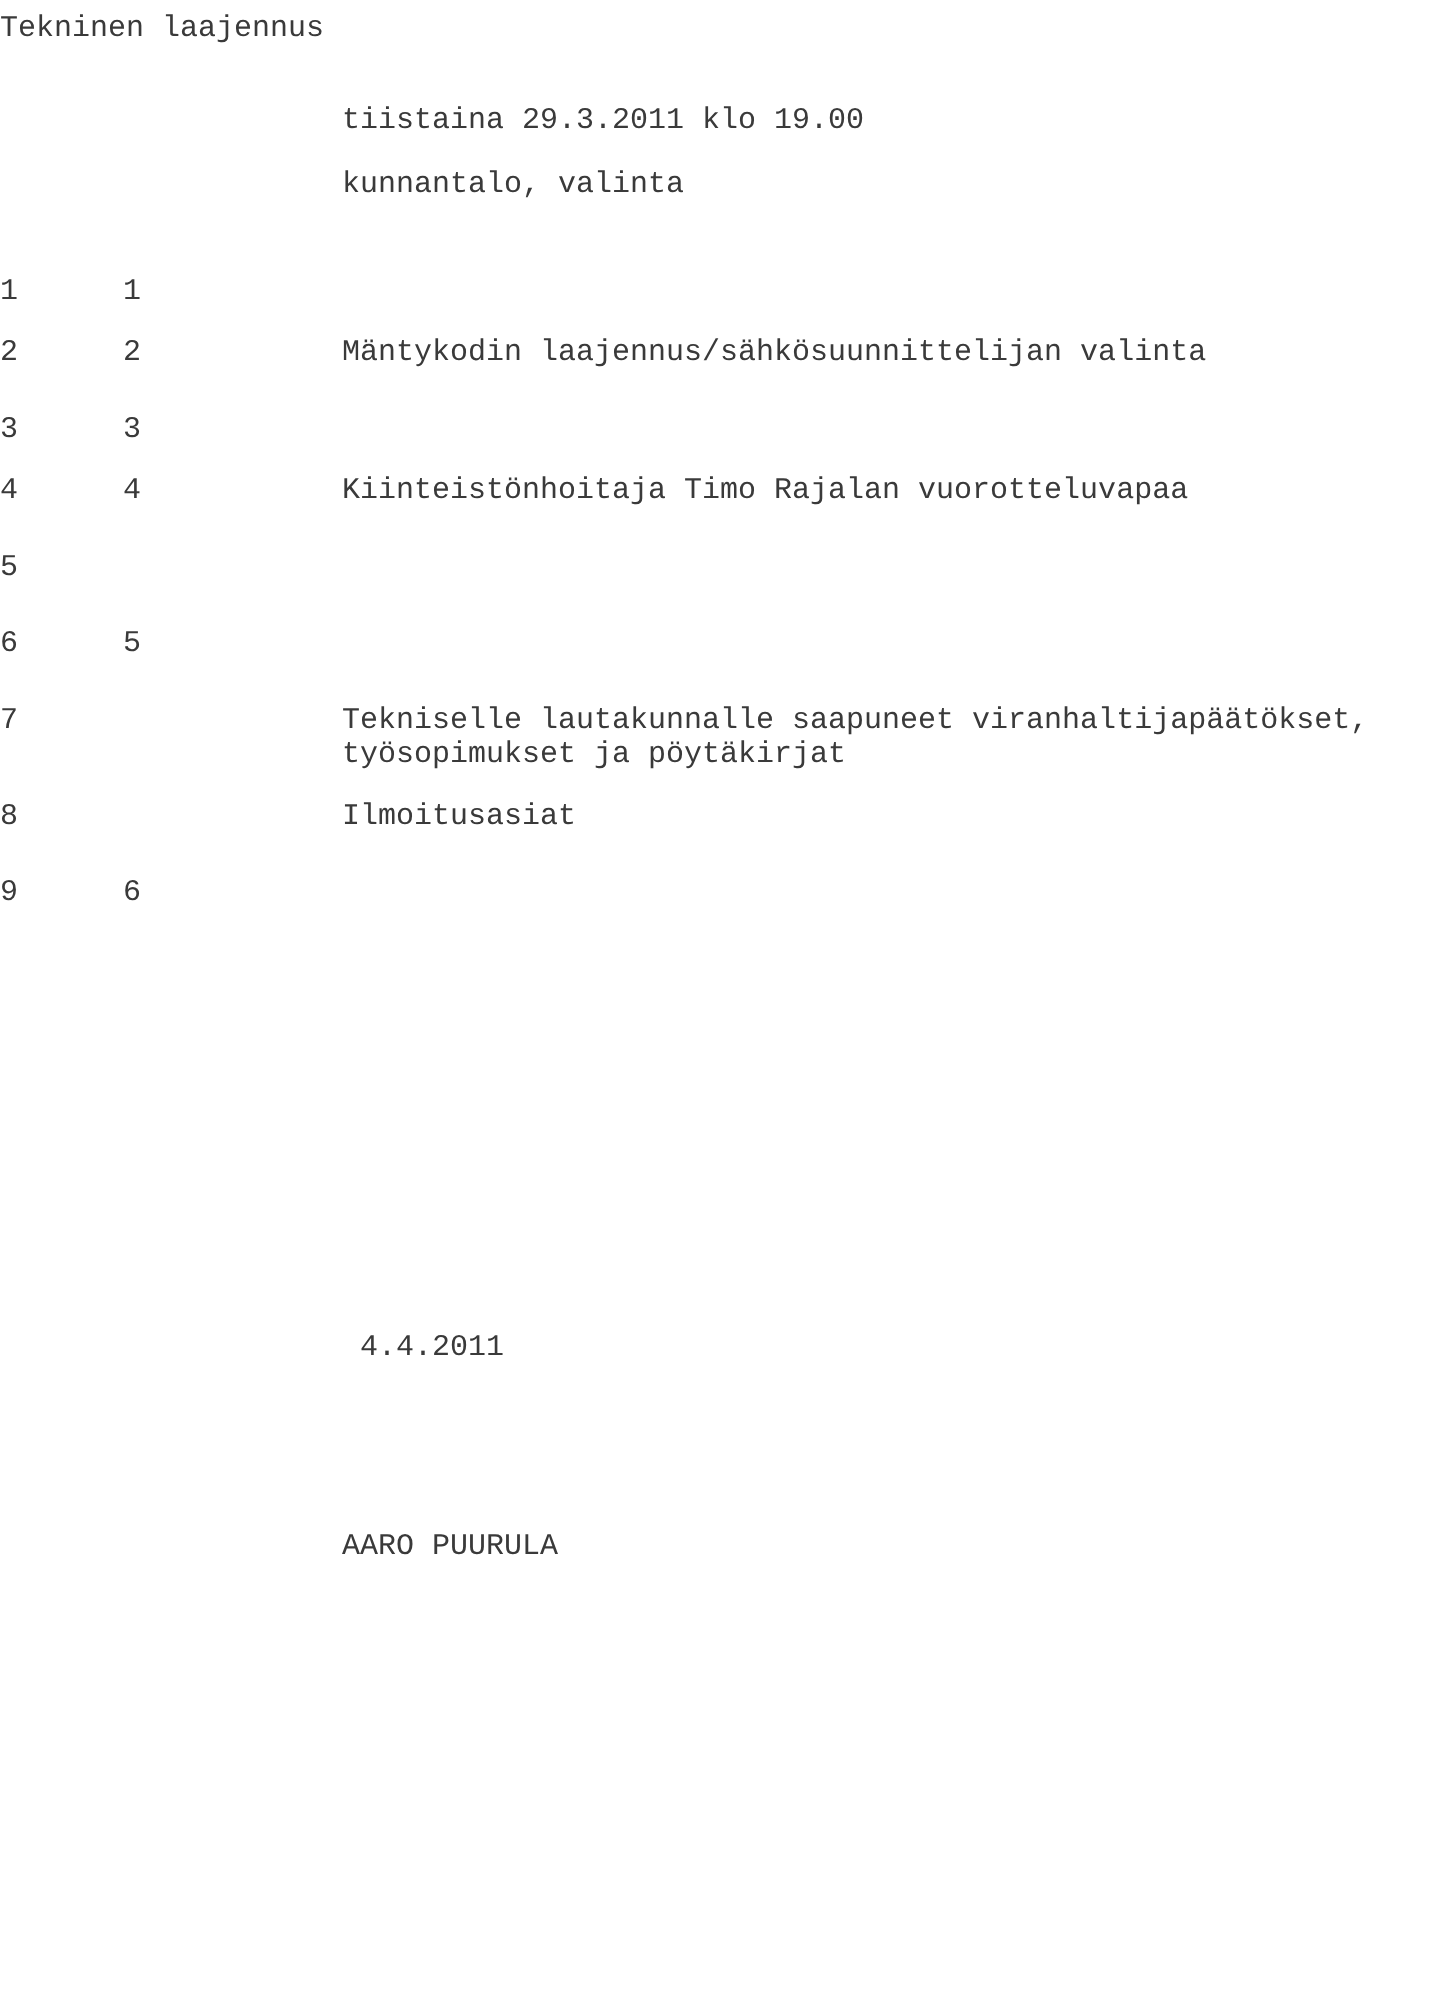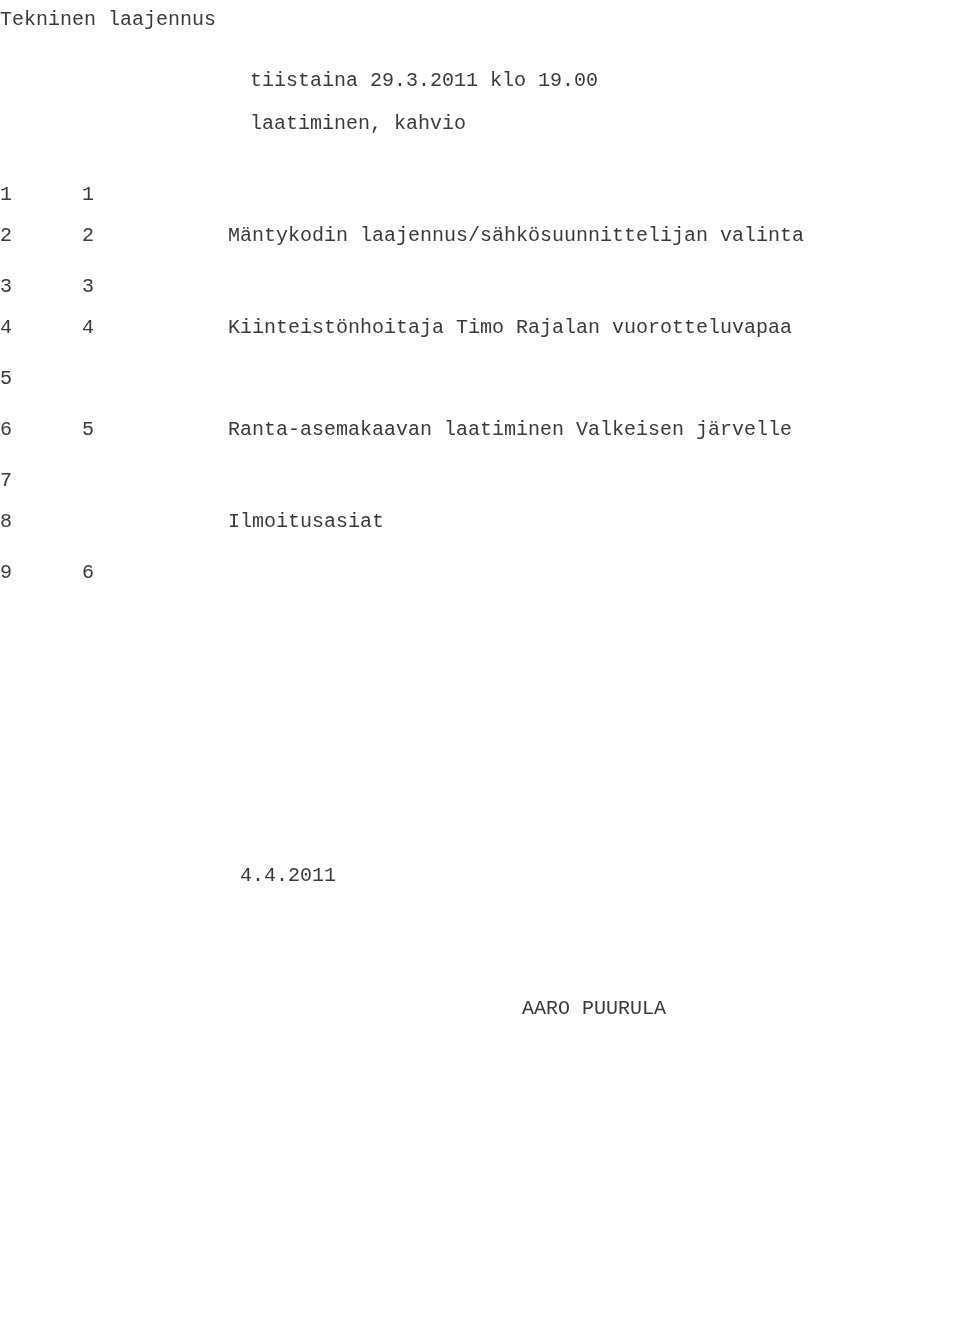--- a/index.html
+++ b/index.html
@@ -13,21 +13,20 @@
     }
     .header-title {
       padding: 8px 0 0 0;
     }
     .meeting-info {
       margin-left: 228px;
       margin-top: 38px;
     }
     .meeting-info div {
       margin-bottom: 20px;
-      margin-left: 22px;
     }
     .agenda {
       margin-top: 48px;
     }
     .agenda-row {
       display: flex;
       align-items: flex-start;
       margin-bottom: 18px;
     }
     .col-a {
@@ -45,31 +44,30 @@
     .gap-extra {
       margin-top: 28px;
     }
     .date-footer {
       margin-left: 240px;
       margin-top: 280px;
     }
     .signature {
       margin-left: 228px;
       margin-top: 110px;
-      text-align: center;
     }
   </style>
 </head>
 <body>
 
 <div class="header-title">Tekninen laajennus</div>
 
 <div class="meeting-info">
   <div>tiistaina 29.3.2011 klo 19.00</div>
-  <div>laatiminen, kahvio</div>
+  <div>kunnantalo, valinta</div>
 </div>
 
 <div class="agenda">
 
   <div class="agenda-row">
     <div class="col-a">1</div>
     <div class="col-b">1</div>
   </div>
 
   <div class="agenda-row">
@@ -90,26 +88,26 @@
   </div>
 
   <div class="agenda-row gap-extra">
     <div class="col-a">5</div>
     <div class="col-b"></div>
   </div>
 
   <div class="agenda-row gap-extra">
     <div class="col-a">6</div>
     <div class="col-b">5</div>
-    <div class="col-text">Ranta-asemakaavan laatiminen Valkeisen järvelle</div>
   </div>
 
   <div class="agenda-row gap-extra">
     <div class="col-a">7</div>
     <div class="col-b"></div>
+    <div class="col-text">Tekniselle lautakunnalle saapuneet viranhaltija­päätökset, työsopimukset ja pöytäkirjat</div>
   </div>
 
   <div class="agenda-row">
     <div class="col-a">8</div>
     <div class="col-b"></div>
     <div class="col-text">Ilmoitusasiat</div>
   </div>
 
   <div class="agenda-row gap-extra">
     <div class="col-a">9</div>

